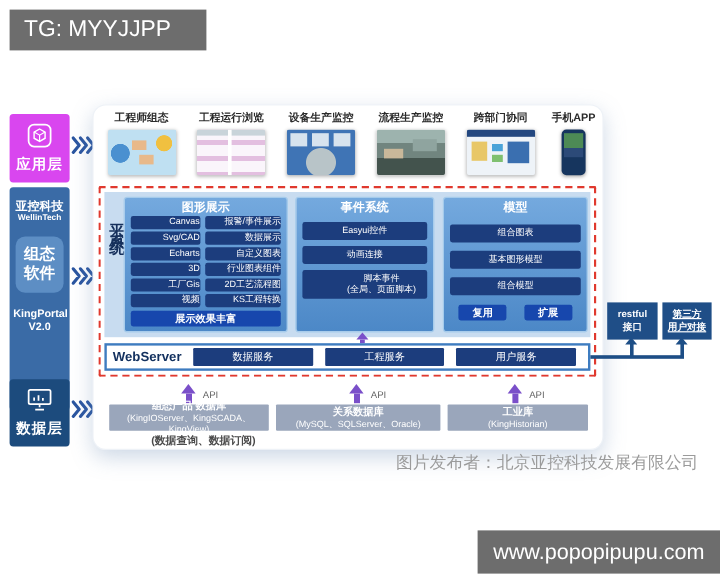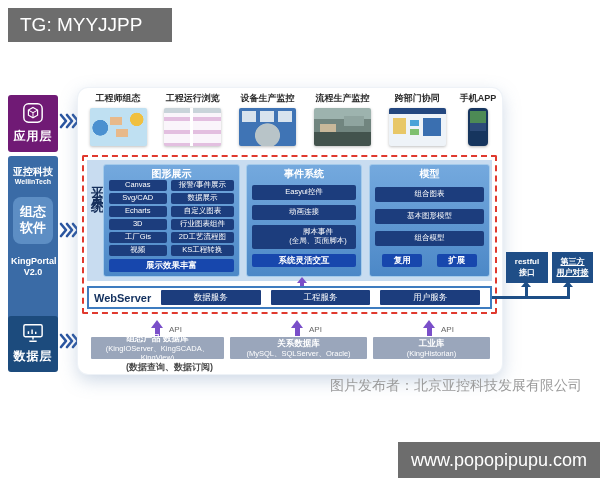--- a/index.html
+++ b/index.html
@@ -7,21 +7,21 @@
   #stage{position:relative;width:600px;height:480px;background:#fff;overflow:hidden;}
   .abs{position:absolute;}
 
   
   .gray-tag{background:#6d6d6d;color:#fff;display:flex;align-items:center;}
   #tg-tag{left:8px;top:8px;width:152px;height:34px;font-size:19px;padding-left:12px;}
   #site-tag{left:398px;top:442px;width:202px;height:36px;font-size:18px;justify-content:center;}
 
   
   .side-box{color:#fff;text-align:center;border-radius:3px;}
-  #side-app{left:8px;top:95px;width:50px;height:57px;background:#701a75;}
+  #side-app{left:8px;top:95px;width:50px;height:57px;background:#d946ef;}
   #side-cfg{left:8px;top:156px;width:50px;height:186px;background:#3a6ba6;}
   #side-data{left:8px;top:316px;width:50px;height:56px;background:#1c4b7d;}
   .side-label{font-weight:bold;font-size:12px;letter-spacing:1px;}
   .cfg-company{font-weight:bold;font-size:10px;margin-top:9px;}
   .cfg-company-en{font-weight:bold;font-size:7px;margin-top:-1px;}
   .cfg-product{background:#5d8ec4;border-radius:8px;margin:12px 5px 0 5px;padding:7px 3px;
                font-weight:bold;font-size:13px;line-height:1.25;}
   .cfg-version{font-weight:bold;font-size:9px;margin-top:12px;line-height:1.3;padding:0 3px;}
   .chev{color:#2a55a0;}
 
@@ -78,21 +78,21 @@
         border:1px solid #a5cbeb;border-radius:3px;box-sizing:border-box;padding:2px 5px 4px 5px;}
   #box-graphics{left:103px;top:164px;width:137px;height:113px;}
   #box-events{left:246px;top:164px;width:116px;height:113px;}
   #box-models{left:369px;top:164px;width:121px;height:113px;}
   .ptitle{color:#fff;font-weight:bold;font-size:10px;text-align:center;height:13px;line-height:13px;}
   .pitem{background:#1c3d7d;color:#fff;font-size:7.5px;text-align:center;border-radius:2px;
          display:flex;flex-direction:column;justify-content:center;line-height:1.15;}
   .pfooter{background:#1747ad;color:#fff;font-weight:bold;font-size:8.5px;text-align:center;
            border-radius:2px;height:13px;line-height:13px;margin-top:3px;}
   .g-grid{display:grid;grid-template-columns:46% 51%;column-gap:4px;row-gap:2px;}
-  .g-grid .pitem{height:11px;}
+  .g-grid .pitem{height:11px;text-align:right;}
   .e-stack .pitem{margin-top:5px;}
   .e-item{height:15px;}
   .e-item-tall{height:24px;padding-left:28px;}
   .m-stack .pitem{height:15px;margin-top:7px;}
   .m-buttons{display:flex;justify-content:space-around;margin-top:8px;}
   .m-buttons .pfooter{width:40px;margin-top:0;}
 
   
   #webserver-row{left:87px;top:286px;width:405px;height:23px;background:#fff;border:2px solid #3e7cc0;
                  box-sizing:border-box;display:flex;align-items:center;padding:0 5px;}
@@ -240,21 +240,20 @@
     <div class="pitem e-item">
       <span>Easyui控件</span>
     </div>
     <div class="pitem e-item">
       <span>动画连接</span>
     </div>
     <div class="pitem e-item-tall">
       <span>脚本事件</span>
       <span>(全局、页面脚本)</span>
     </div>
-    <div class="pfooter" style="margin-top:5px;">系统灵活交互</div>
   </div>
 
   <div class="pbox m-stack" id="box-models">
     <div class="ptitle">模型</div>
     <div class="pitem">组合图表</div>
     <div class="pitem">基本图形模型</div>
     <div class="pitem">组合模型</div>
     <div class="m-buttons">
       <div class="pfooter">复用</div>
       <div class="pfooter">扩展</div>

